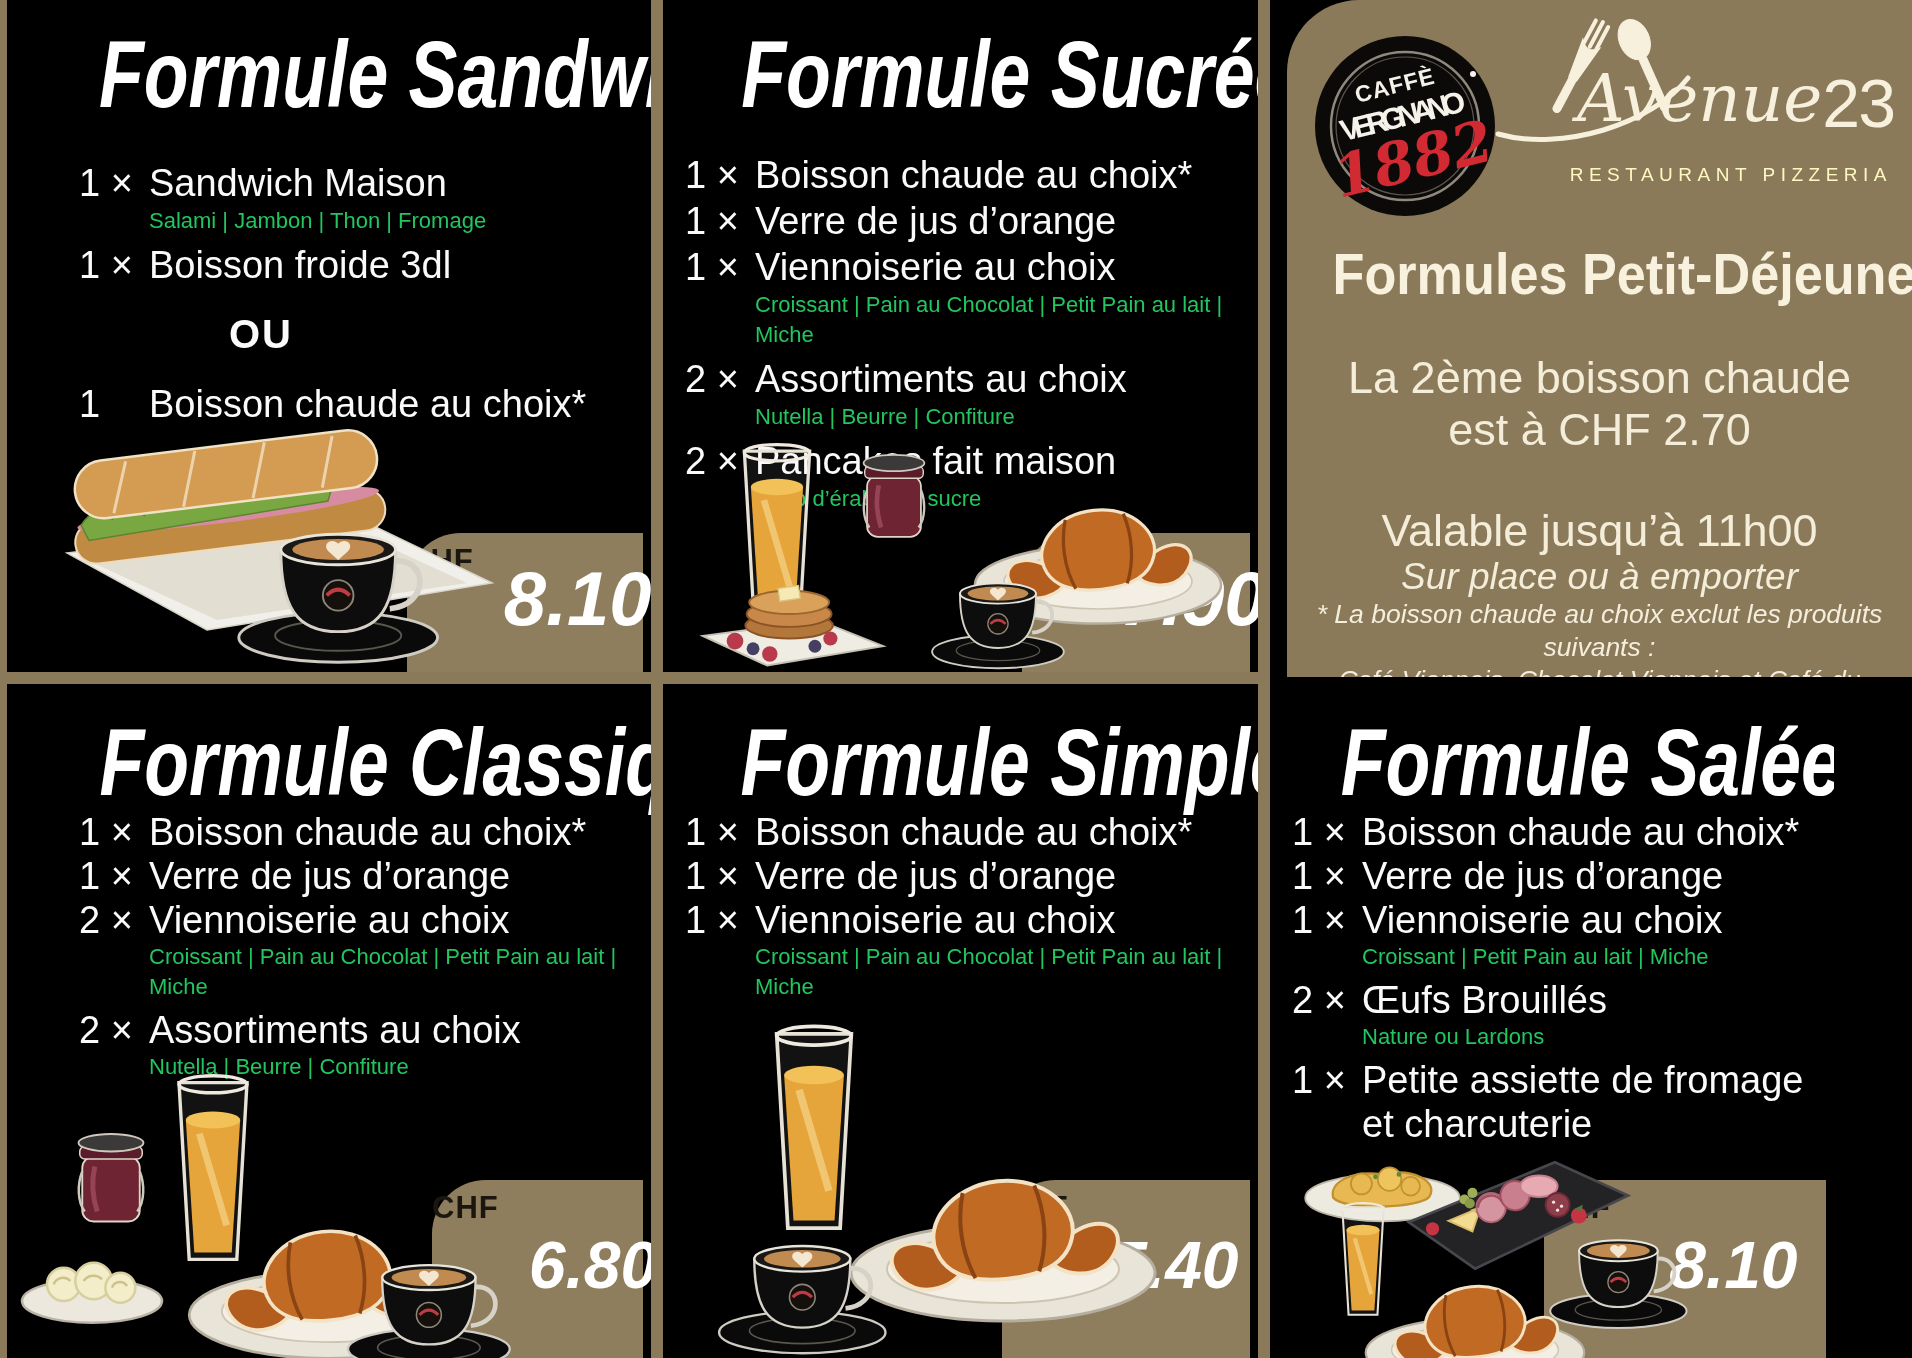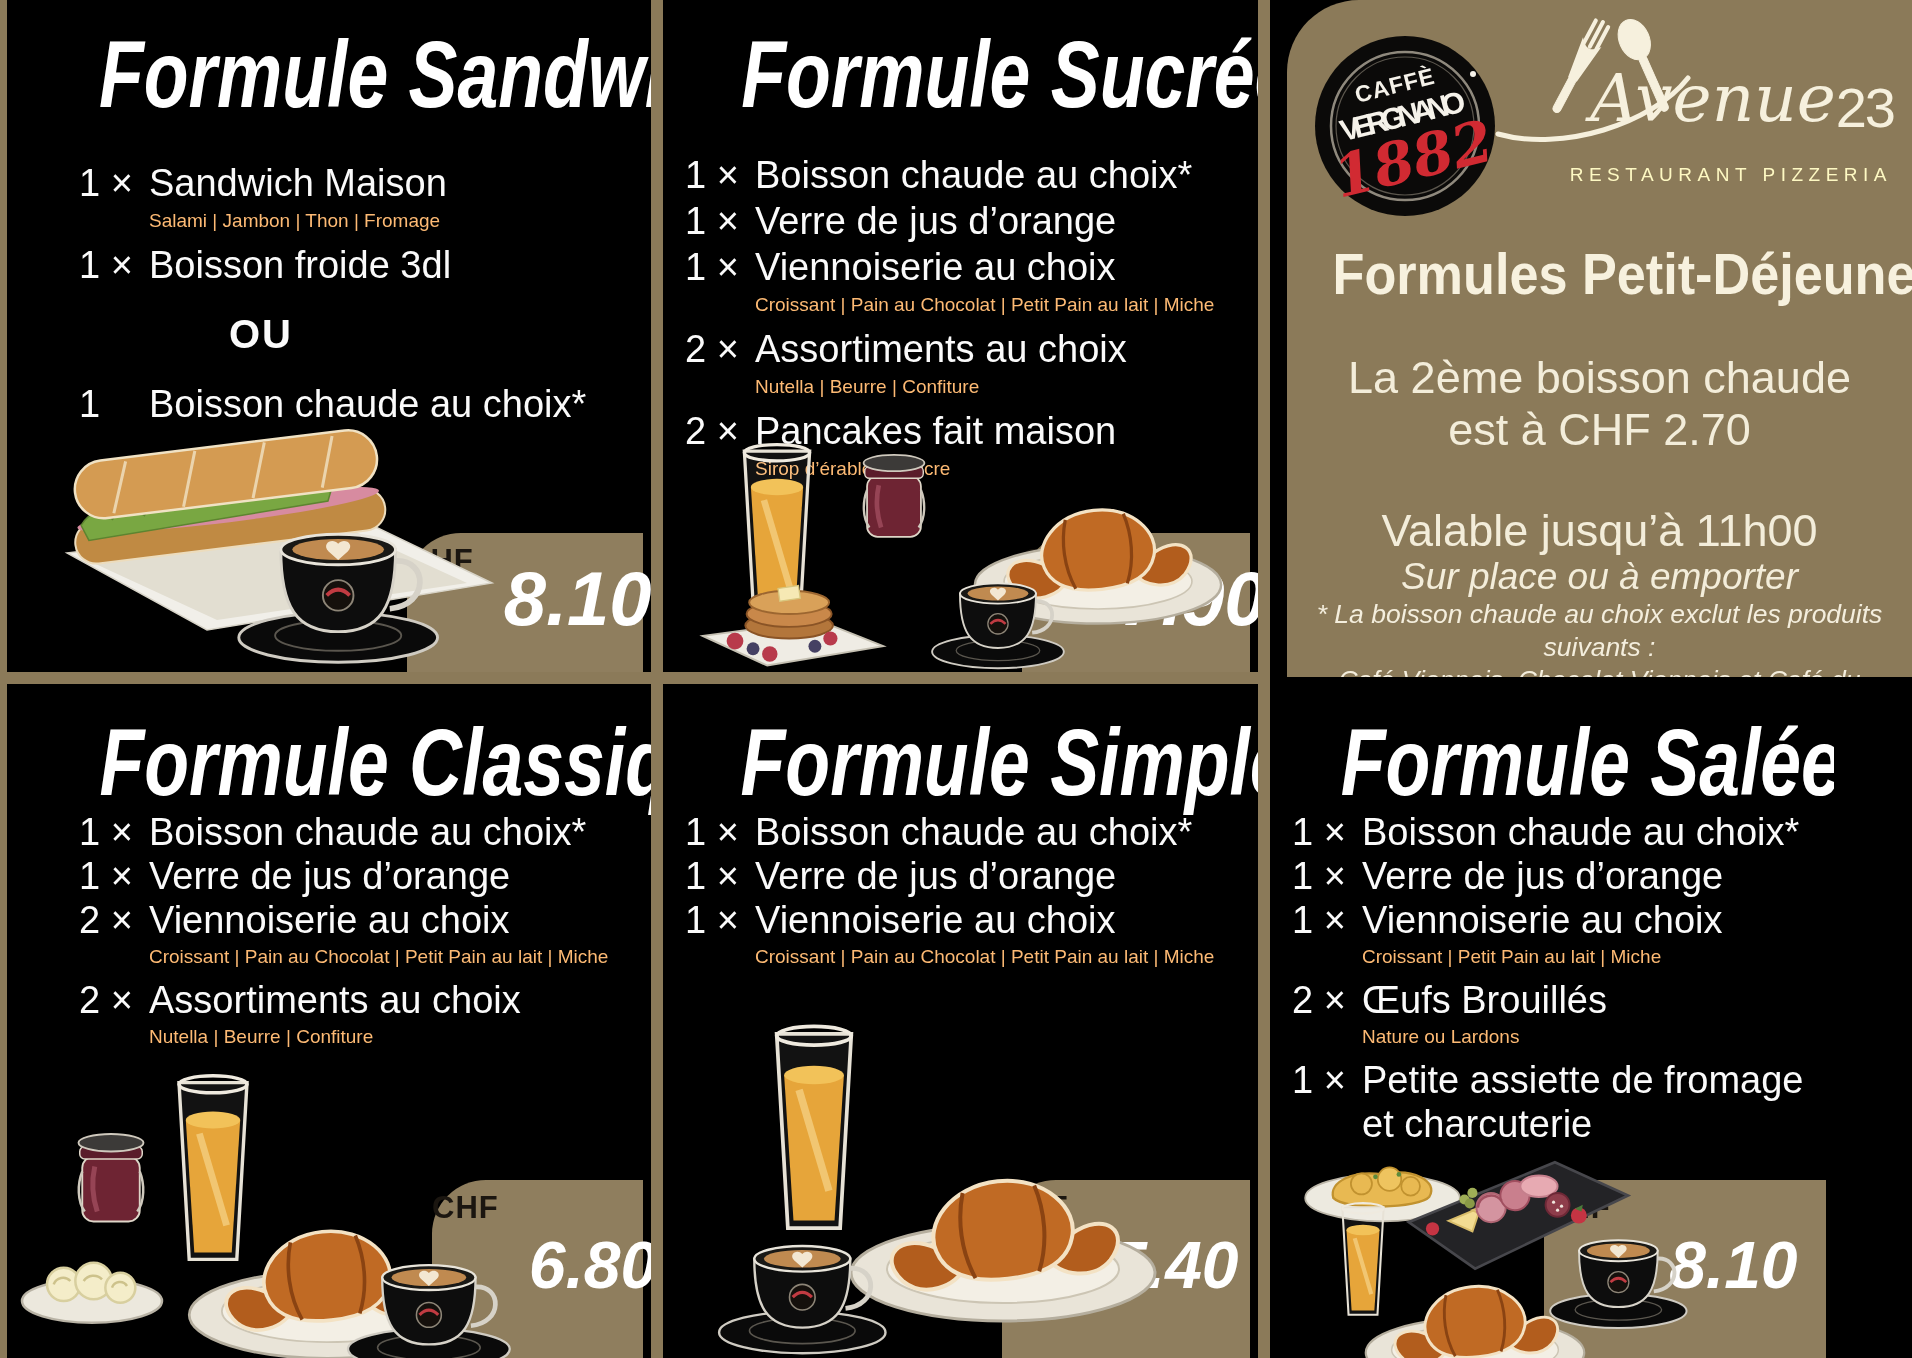--- a/index.html
+++ b/index.html
@@ -36,21 +36,21 @@
 
   .items{position:absolute;font-size:38px;color:#fafafa;z-index:2}
   #p-sandwich .items{left:72px;top:160px}
   #p-sucree .items{left:22px;top:152px}
   #p-classique .items{left:72px;top:126px}
   #p-simple .items{left:22px;top:126px}
   #p-salee .items{left:22px;top:126px}
   .it{display:flex;line-height:46px}
   .row2 .it{line-height:44px}
   .qty{width:70px;flex:none}
-  .sub{margin-left:70px;font-size:19px;line-height:30px;margin-bottom:6px;color:#fdba74}
+  .sub{margin-left:70px;font-size:22px;line-height:30px;margin-bottom:6px;color:#22c55e}
   .l2{margin-left:70px;line-height:44px}
   .ou{font-weight:700;font-size:40px;margin:24px 0 24px 150px;letter-spacing:2px}
 
   .tag{position:absolute;right:8px;bottom:0;background:var(--tagGold);
     border-radius:54px 0 0 0;z-index:3;display:flex;flex-direction:row}
   .tag .chf{text-align:right;padding:12px 30px 0 0;font-size:31px;font-weight:700;
     color:var(--ink);letter-spacing:1px;line-height:1}
   .tag .price{flex:1;display:flex;align-items:center;justify-content:center;
     font-size:76px;font-weight:700;font-style:italic;color:#ffffff;padding-bottom:8px}
   #p-sandwich .tag{width:236px;height:139px}
@@ -70,21 +70,21 @@
   #h-valid{top:505px;font-size:45px}
   #h-mode{top:556px;font-size:37px;font-style:italic}
   #h-fine{top:598px;font-size:26.5px;font-style:italic;line-height:33px;color:#f4eedd}
 
   #vergnano{position:absolute;left:26px;top:34px;width:184px;height:184px}
   .avenue{position:absolute;top:12px;right:18px;width:410px;height:200px}
   .avenue .cutlery{position:absolute;left:8px;top:0;width:240px;height:132px}
   .avenue .script{position:absolute;top:48px;right:0;white-space:nowrap;color:#f6f0dd}
   .avenue .script .av{font-family:"DejaVu Serif",serif;font-style:italic;font-size:66px}
   .avenue .script .num{font-family:"Liberation Sans",sans-serif;font-weight:400;
-    font-size:56px;font-style:normal;letter-spacing:-2px;vertical-align:-6px}
+    font-size:68px;font-style:normal;letter-spacing:-2px;vertical-align:-6px}
   .avenue .sub-line{position:absolute;top:152px;right:2px;font-size:19px;
     letter-spacing:5.5px;color:#fef9c3}
 </style>
 </head>
 <body>
 
 <svg width="0" height="0" style="position:absolute">
   <defs>
     <symbol id="sym-cup" viewBox="0 0 120 90">
       <ellipse cx="58" cy="74" rx="52" ry="13" fill="#0a0a0a" stroke="#cfcbc2" stroke-width="1.5"></ellipse>

